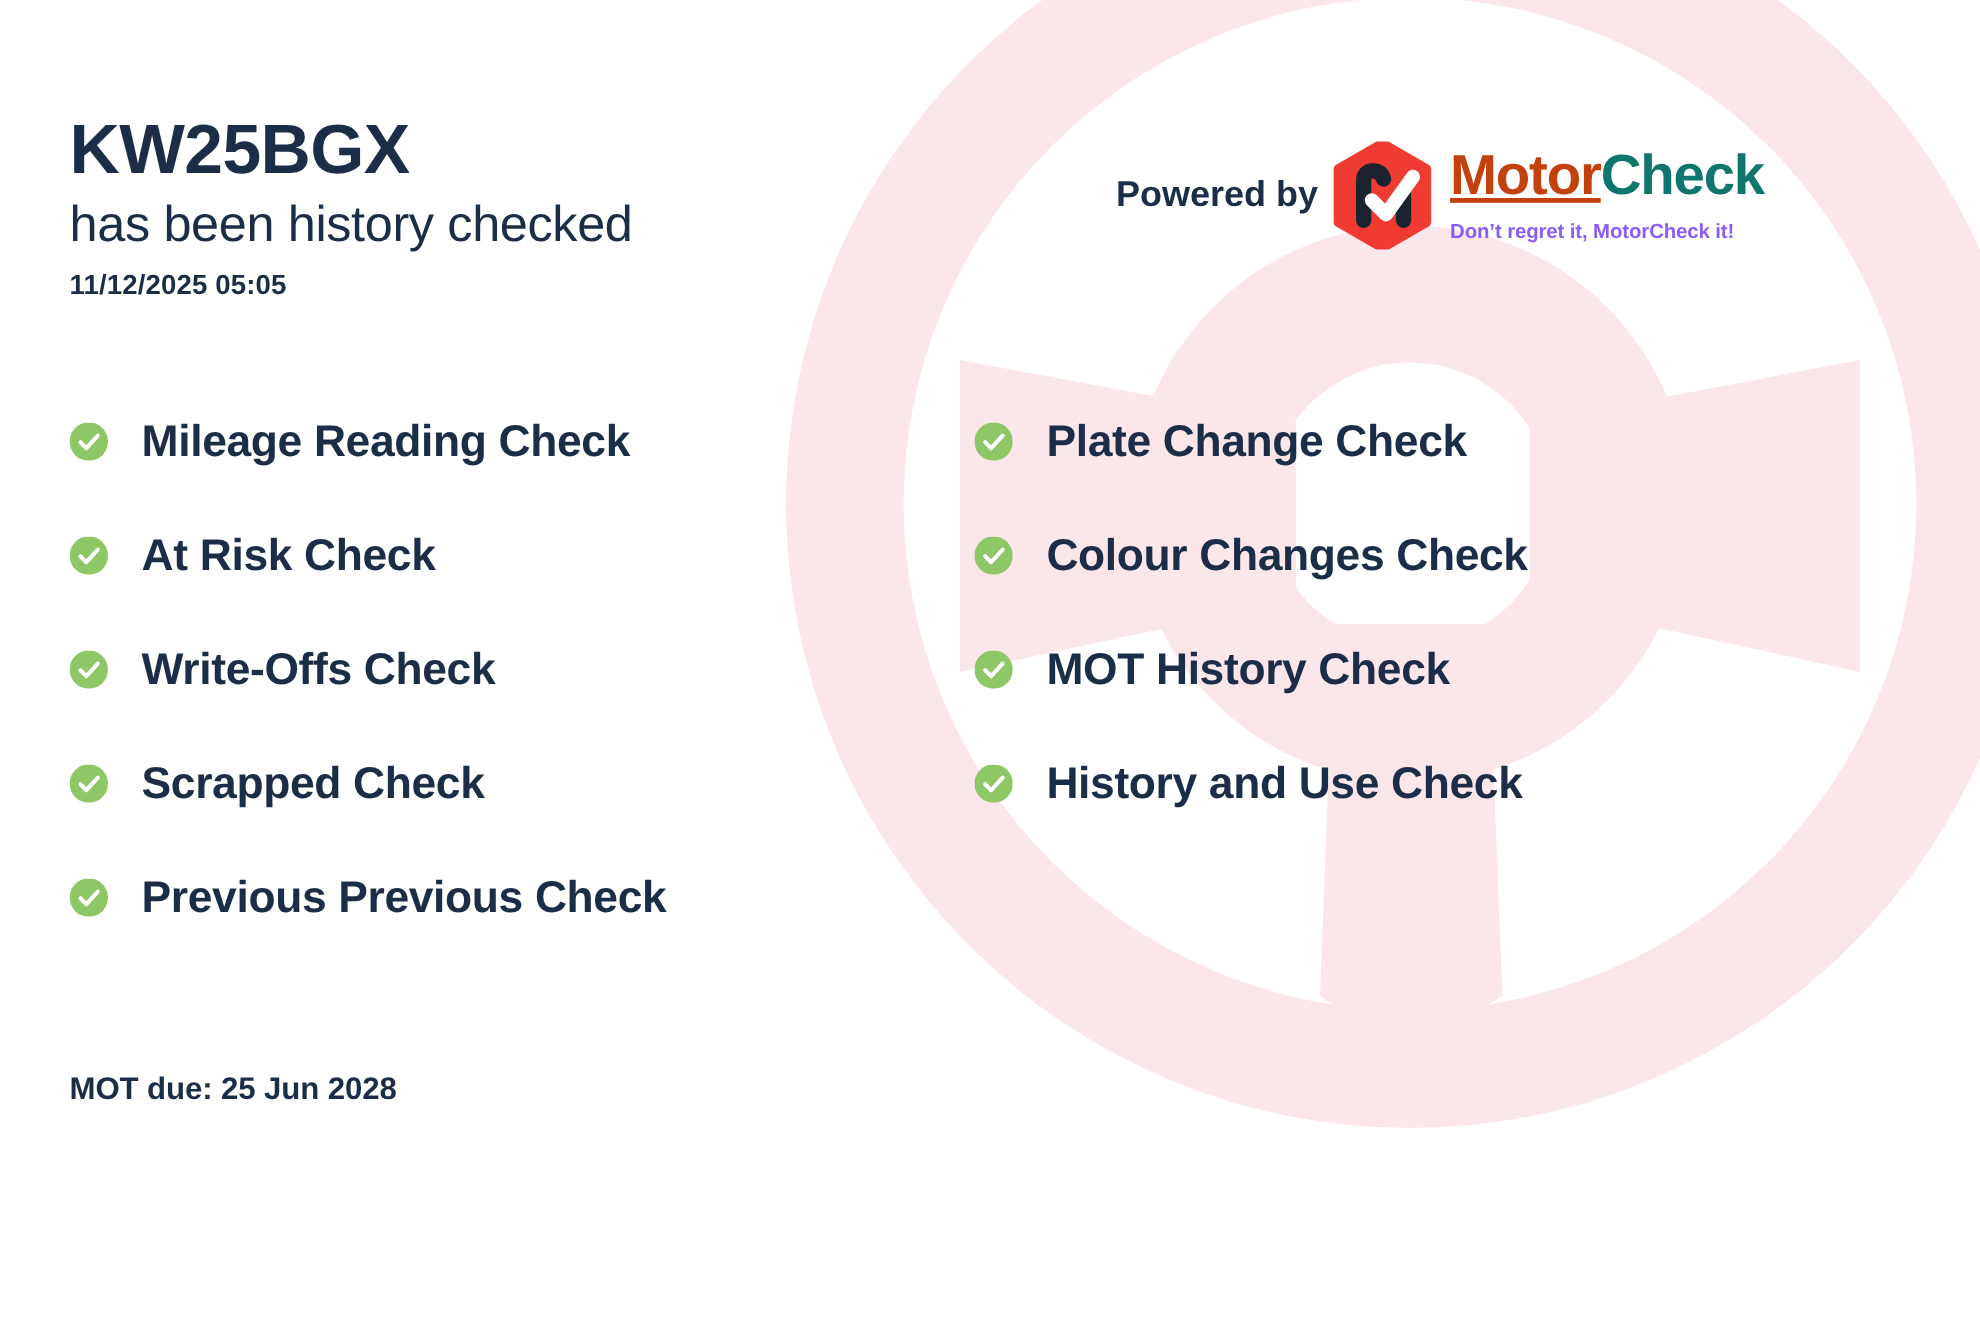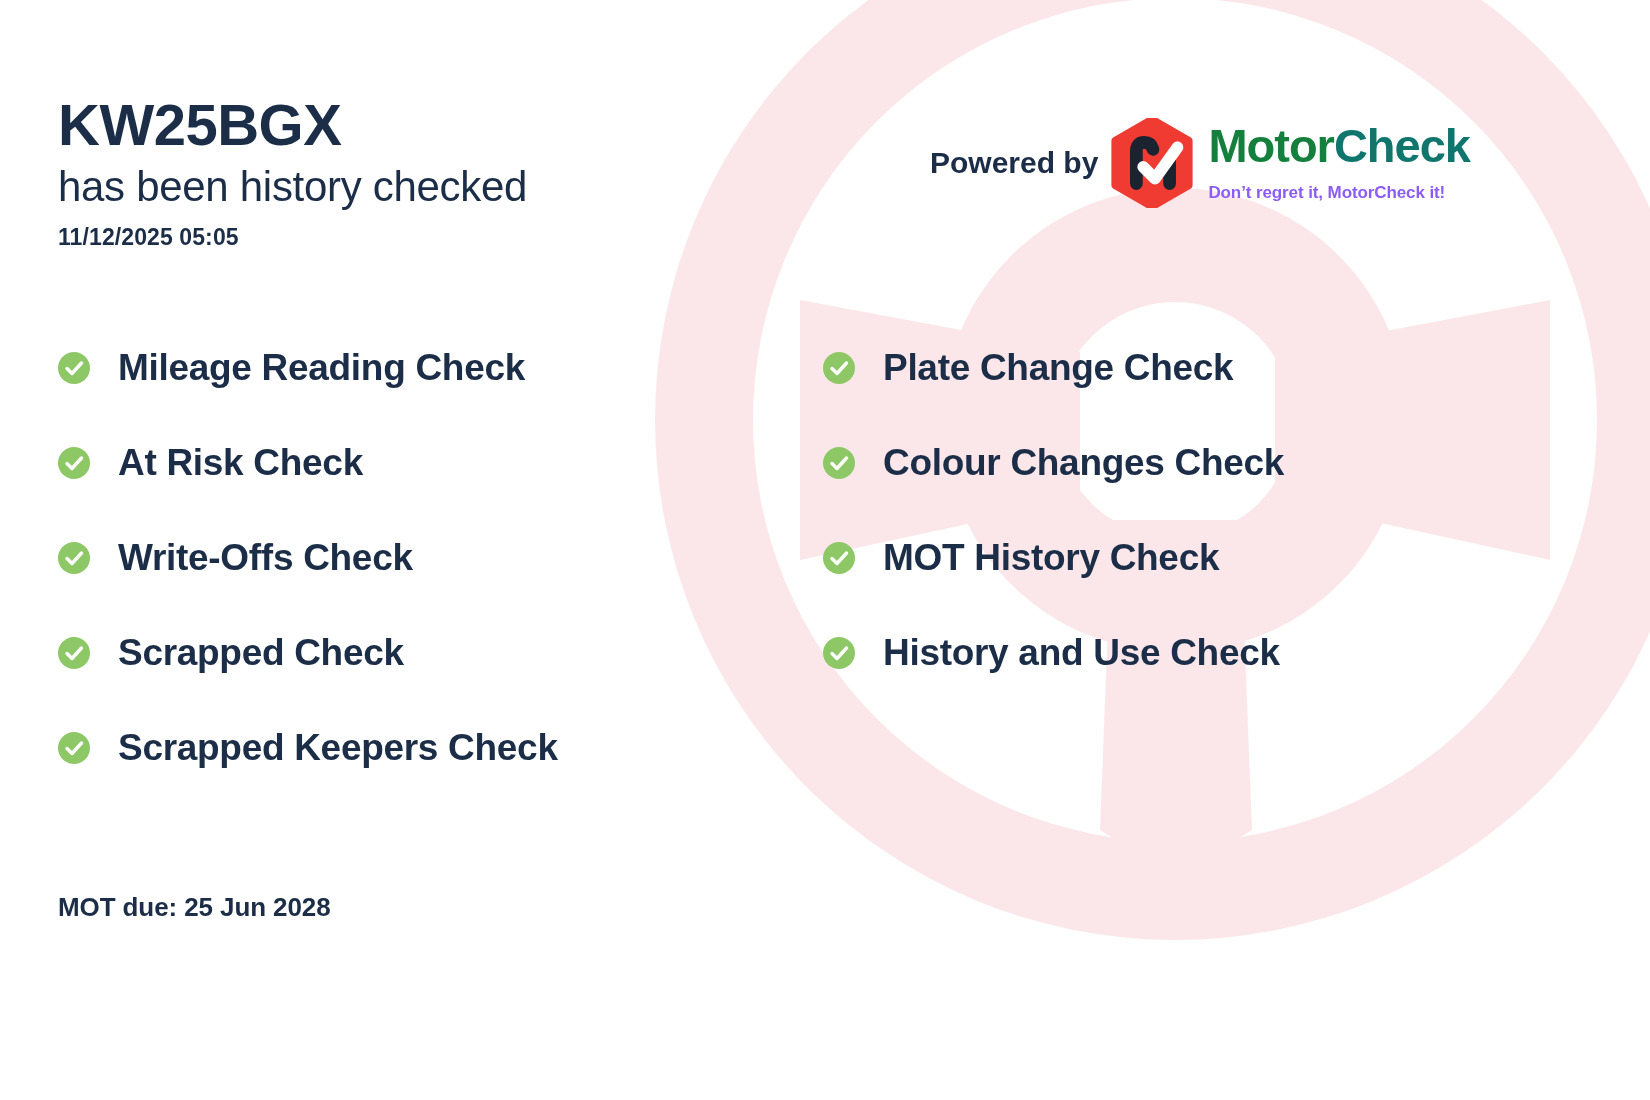--- a/index.html
+++ b/index.html
@@ -98,39 +98,39 @@
     flex-direction: column;
     justify-content: center;
   }
   .logo-word {
     font-size: 47px;
     font-weight: 700;
     line-height: 0.98;
     letter-spacing: -1px;
     white-space: nowrap;
   }
-  .logo-word .motor { color: #15803d; }
+  .logo-word .motor { color: #c2410c; text-decoration: underline; }
   .logo-word .check { color: #0f766e; }
   .logo-tagline {
     font-size: 17px;
     font-weight: 700;
     color: #8b5cf6;
     letter-spacing: -0.1px;
     margin-top: 14px;
     white-space: nowrap;
   }
 
   
   .checks {
     position: absolute;
     top: 320px;
     left: 58px;
     width: 1540px;
     display: flex;
-    gap: 15px;
+    gap: 4px;
   }
   .col {
     display: flex;
     flex-direction: column;
   }
   .col-left { width: 750px; }
   .col-right { width: 740px; }
 
   .check-item {
     display: flex;
@@ -255,21 +255,21 @@
           <circle cx="16" cy="16" r="16" fill="#8ec866"></circle>
           <path d="M9 16.5 L14 21.5 L23.5 11" fill="none" stroke="#ffffff" stroke-width="3.4" stroke-linecap="round" stroke-linejoin="round"></path>
         </svg>
         <span class="check-label">Scrapped Check</span>
       </div>
       <div class="check-item">
         <svg class="check-icon" viewBox="0 0 32 32" aria-hidden="true">
           <circle cx="16" cy="16" r="16" fill="#8ec866"></circle>
           <path d="M9 16.5 L14 21.5 L23.5 11" fill="none" stroke="#ffffff" stroke-width="3.4" stroke-linecap="round" stroke-linejoin="round"></path>
         </svg>
-        <span class="check-label">Scrapped Keepers Check</span>
+        <span class="check-label">Previous Previous Check</span>
       </div>
     </div>
 
     <div class="col col-right">
       <div class="check-item">
         <svg class="check-icon" viewBox="0 0 32 32" aria-hidden="true">
           <circle cx="16" cy="16" r="16" fill="#8ec866"></circle>
           <path d="M9 16.5 L14 21.5 L23.5 11" fill="none" stroke="#ffffff" stroke-width="3.4" stroke-linecap="round" stroke-linejoin="round"></path>
         </svg>
         <span class="check-label">Plate Change Check</span>

